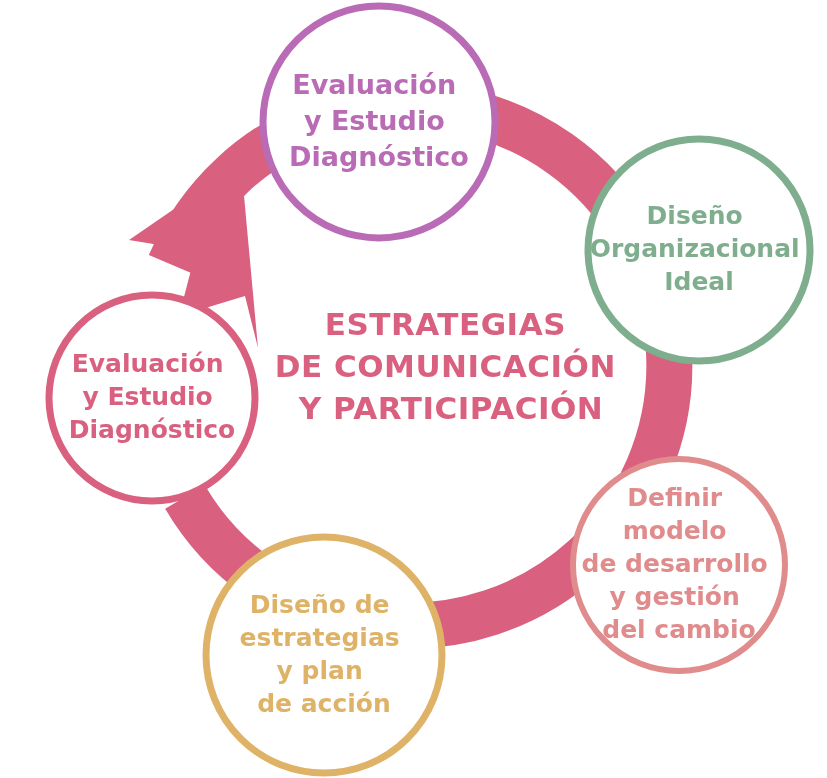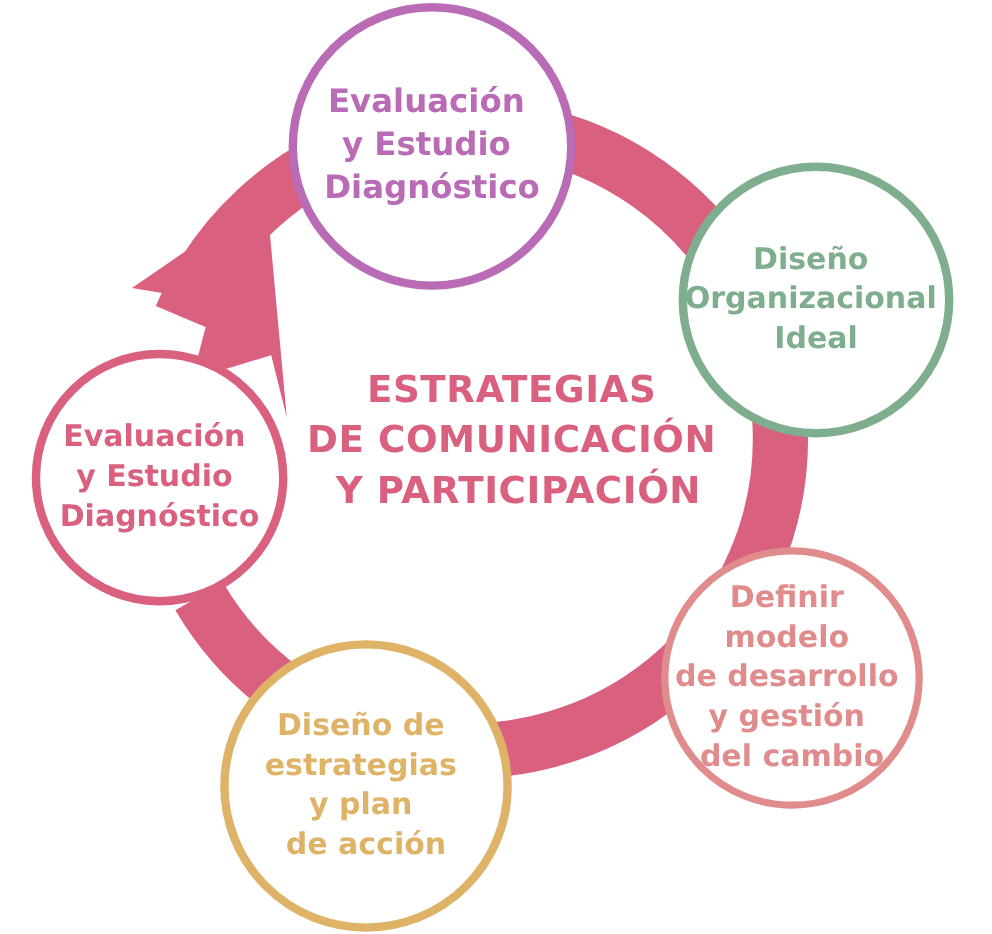--- a/index.html
+++ b/index.html
@@ -11,20 +11,21 @@
     width: 827px;
     height: 778px;
     font-family: "DejaVu Sans", "Liberation Sans", sans-serif;
     overflow: hidden;
   }
   #diagram-root {
     position: relative;
     width: 728px;
     height: 778px;
     background: #ffffff;
+    margin-left: 19px;
   }
   svg.canvas {
     position: absolute;
     top: 0;
     left: 0;
     width: 827px;
     height: 778px;
     display: block;
   }
   .node-label {

